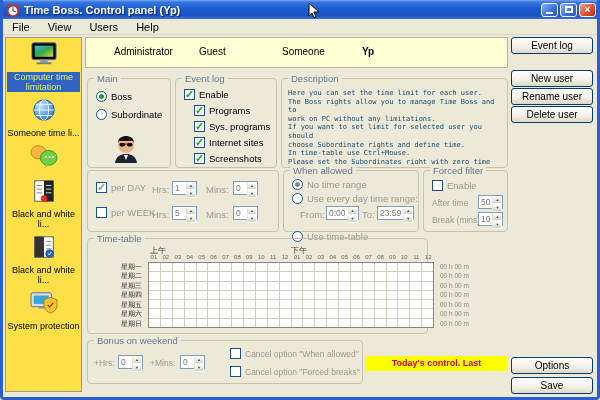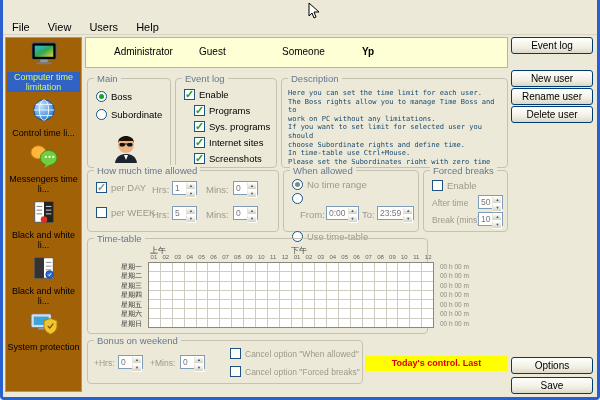--- a/index.html
+++ b/index.html
@@ -33,21 +33,21 @@
   
   .menubar {
     position:absolute; left:0; top:19px; width:594px; height:16px;
     background:#ece9d8; border-bottom:1px solid #d8d4c4;
     display:flex; align-items:center; font-size:11px; color:#000;
   }
   .menu-item { padding:1px 9px; }
   
   .sidebar {
     position:absolute; left:2px; top:37px; width:77px; height:355px;
-    background:#a16207; border:1px solid #9a9a8a; overflow:hidden;
+    background:#fde047; border:1px solid #9a9a8a; overflow:hidden;
   }
   .sb-item { text-align:center; padding:3px 1px 2px; }
   .sb-ico { display:inline-block; width:30px; height:26px; }
   .sb-ico svg { width:100%; height:100%; }
   .sb-lbl { display:block; font-size:9px; line-height:10px; color:#000; margin-top:1px; }
   .sb-item.sel .sb-lbl { background:#3163c5; color:#d9f45e; }
   
   .userpanel {
     position:absolute; left:82px; top:37px; width:423px; height:31px;
     background:#ffffd6; border:1px solid #b8b49a; 
@@ -114,20 +114,38 @@
   }
   
   .agent { position:absolute; left:108px; top:133px; width:30px; height:30px; }
   .cursor { position:absolute; left:305px; top:2px; width:14px; height:18px; z-index:50; }
 </style>
 </head>
 <body>
 
 <div class="window">
 
+  <div class="titlebar">
+    <span class="ticon">
+      <svg viewBox="0 0 16 16">
+          <circle cx="3.5" cy="3.5" r="2" fill="#d03020"></circle>
+          <circle cx="12.5" cy="3.5" r="2" fill="#d03020"></circle>
+          <circle cx="8" cy="9" r="6" fill="#fff" stroke="#c03020" stroke-width="2"></circle>
+          <path d="M8 9 L8 5 M8 9 L11 10" stroke="#234" stroke-width="1.2" fill="none"></path>
+        </svg>
+    </span>
+    <span class="ttext">Time Boss. Control panel (Yp)</span>
+    <span class="wbtn">
+        <span class="minbar"></span>
+      </span>
+    <span class="wbtn">
+        <span class="maxbox"></span>
+      </span>
+    <span class="wbtn close">×</span>
+  </div>
 
   <span class="cursor">
     <svg viewBox="0 0 14 18">
         <polygon points="1,1 1,14 4,11 6,16 8,15 6,10 11,10" fill="#fff" stroke="#000" stroke-width="1"></polygon>
       </svg>
   </span>
 
   <div class="menubar">
     <span class="menu-item">File</span>
     <span class="menu-item">View</span>
@@ -161,34 +179,33 @@
               <radialGradient id="gl1" cx="0.35" cy="0.3" r="0.9">
                 <stop offset="0" stop-color="#bfe4ff"></stop>
                 <stop offset="1" stop-color="#1566c8"></stop>
               </radialGradient>
             </defs>
             <circle cx="16" cy="14" r="11" fill="url(#gl1)" stroke="#0a4a9a"></circle>
             <ellipse cx="16" cy="14" rx="5" ry="11" fill="none" stroke="#e8f4ff" stroke-width="1"></ellipse>
             <path d="M5 14 H27 M7 8 H25 M7 20 H25" stroke="#e8f4ff" stroke-width="1" fill="none"></path>
           </svg>
       </span>
-      <span class="sb-lbl">Control time li...</span>
+      <span class="sb-lbl">Someone time li...</span>
     </div>
     <div class="sb-item">
       <span class="sb-ico">
         <svg viewBox="0 0 32 28">
             <ellipse cx="10" cy="10" rx="8" ry="7" fill="#ffb63c" stroke="#c87d10"></ellipse>
             <ellipse cx="21" cy="16" rx="9" ry="8" fill="#6fcf3f" stroke="#3f8f1f"></ellipse>
             <polygon points="19,22 16,27 23,23" fill="#6fcf3f"></polygon>
             <circle cx="18" cy="15" r="1.2" fill="#fff"></circle>
             <circle cx="22" cy="15" r="1.2" fill="#fff"></circle>
             <circle cx="26" cy="15" r="1.2" fill="#fff"></circle>
           </svg>
       </span>
-      <span class="sb-lbl">Messengers time li...</span>
     </div>
     <div class="sb-item">
       <span class="sb-ico">
         <svg viewBox="0 0 32 28">
             <rect x="6" y="3" width="20" height="22" fill="#fff" stroke="#555"></rect>
             <rect x="16" y="3" width="10" height="22" fill="#222"></rect>
             <path d="M8 8 H14 M8 12 H14 M8 16 H14" stroke="#777" stroke-width="1"></path>
             <path d="M18 8 H24 M18 12 H24 M18 16 H24" stroke="#ddd" stroke-width="1"></path>
             <circle cx="16" cy="22" r="3.5" fill="#e03020"></circle>
           </svg>
@@ -288,21 +305,20 @@
     <div class="desc-text">Here you can set the time limit for each user.
 The Boss rights allow you to manage Time Boss and to
 work on PC without any limitations.
 If you want to set limit for selected user you should
 choose Subordinate rights and define time.
 In time-table use Ctrl+Mouse.
 Please set the Subordinates right with zero time</div>
   </div>
 
   <div class="group" style="left:84px; top:170px; width:192px; height:62px">
-    <span class="legend">How much time allowed</span>
     <span class="cb checked gray dis" style="left:8px; top:11px">
       <span class="box"></span>
       <span>per DAY</span>
     </span>
     <span class="lbl dis" style="left:64px; top:13px">Hrs:</span>
     <span class="spin" style="left:84px; top:10px">
       <span class="sval">1</span>
       <span class="sbtns">
           <span class="sarr">▲</span>
           <span class="sarr">▼</span>
@@ -339,20 +355,21 @@
   </div>
 
   <div class="group" style="left:280px; top:170px; width:136px; height:62px">
     <span class="legend">When allowed</span>
     <span class="radio selected gray dis" style="left:8px; top:8px">
       <span class="dot"></span>
       <span>No time range</span>
     </span>
     <span class="radio dis" style="left:8px; top:22px">
       <span class="dot"></span>
+      <span>Use every day time range:</span>
     </span>
     <span class="lbl dis" style="left:16px; top:38px">From:</span>
     <span class="spin" style="left:42px; top:35px">
       <span class="sval">0:00</span>
       <span class="sbtns">
           <span class="sarr">▲</span>
           <span class="sarr">▼</span>
         </span>
     </span>
     <span class="lbl dis" style="left:78px; top:38px">To:</span>
@@ -363,21 +380,21 @@
           <span class="sarr">▼</span>
         </span>
     </span>
     <span class="radio dis" style="left:8px; top:60px">
       <span class="dot"></span>
       <span>Use time-table</span>
     </span>
   </div>
 
   <div class="group" style="left:420px; top:170px; width:85px; height:62px">
-    <span class="legend">Forced breaks</span>
+    <span class="legend">Forced filter</span>
     <span class="cb dis" style="left:8px; top:9px">
       <span class="box"></span>
       <span>Enable</span>
     </span>
     <span class="lbl dis" style="left:8px; top:27px; font-size:8.5px">After time</span>
     <span class="spin" style="left:54px; top:24px">
       <span class="sval">50</span>
       <span class="sbtns">
           <span class="sarr">▲</span>
           <span class="sarr">▼</span>

